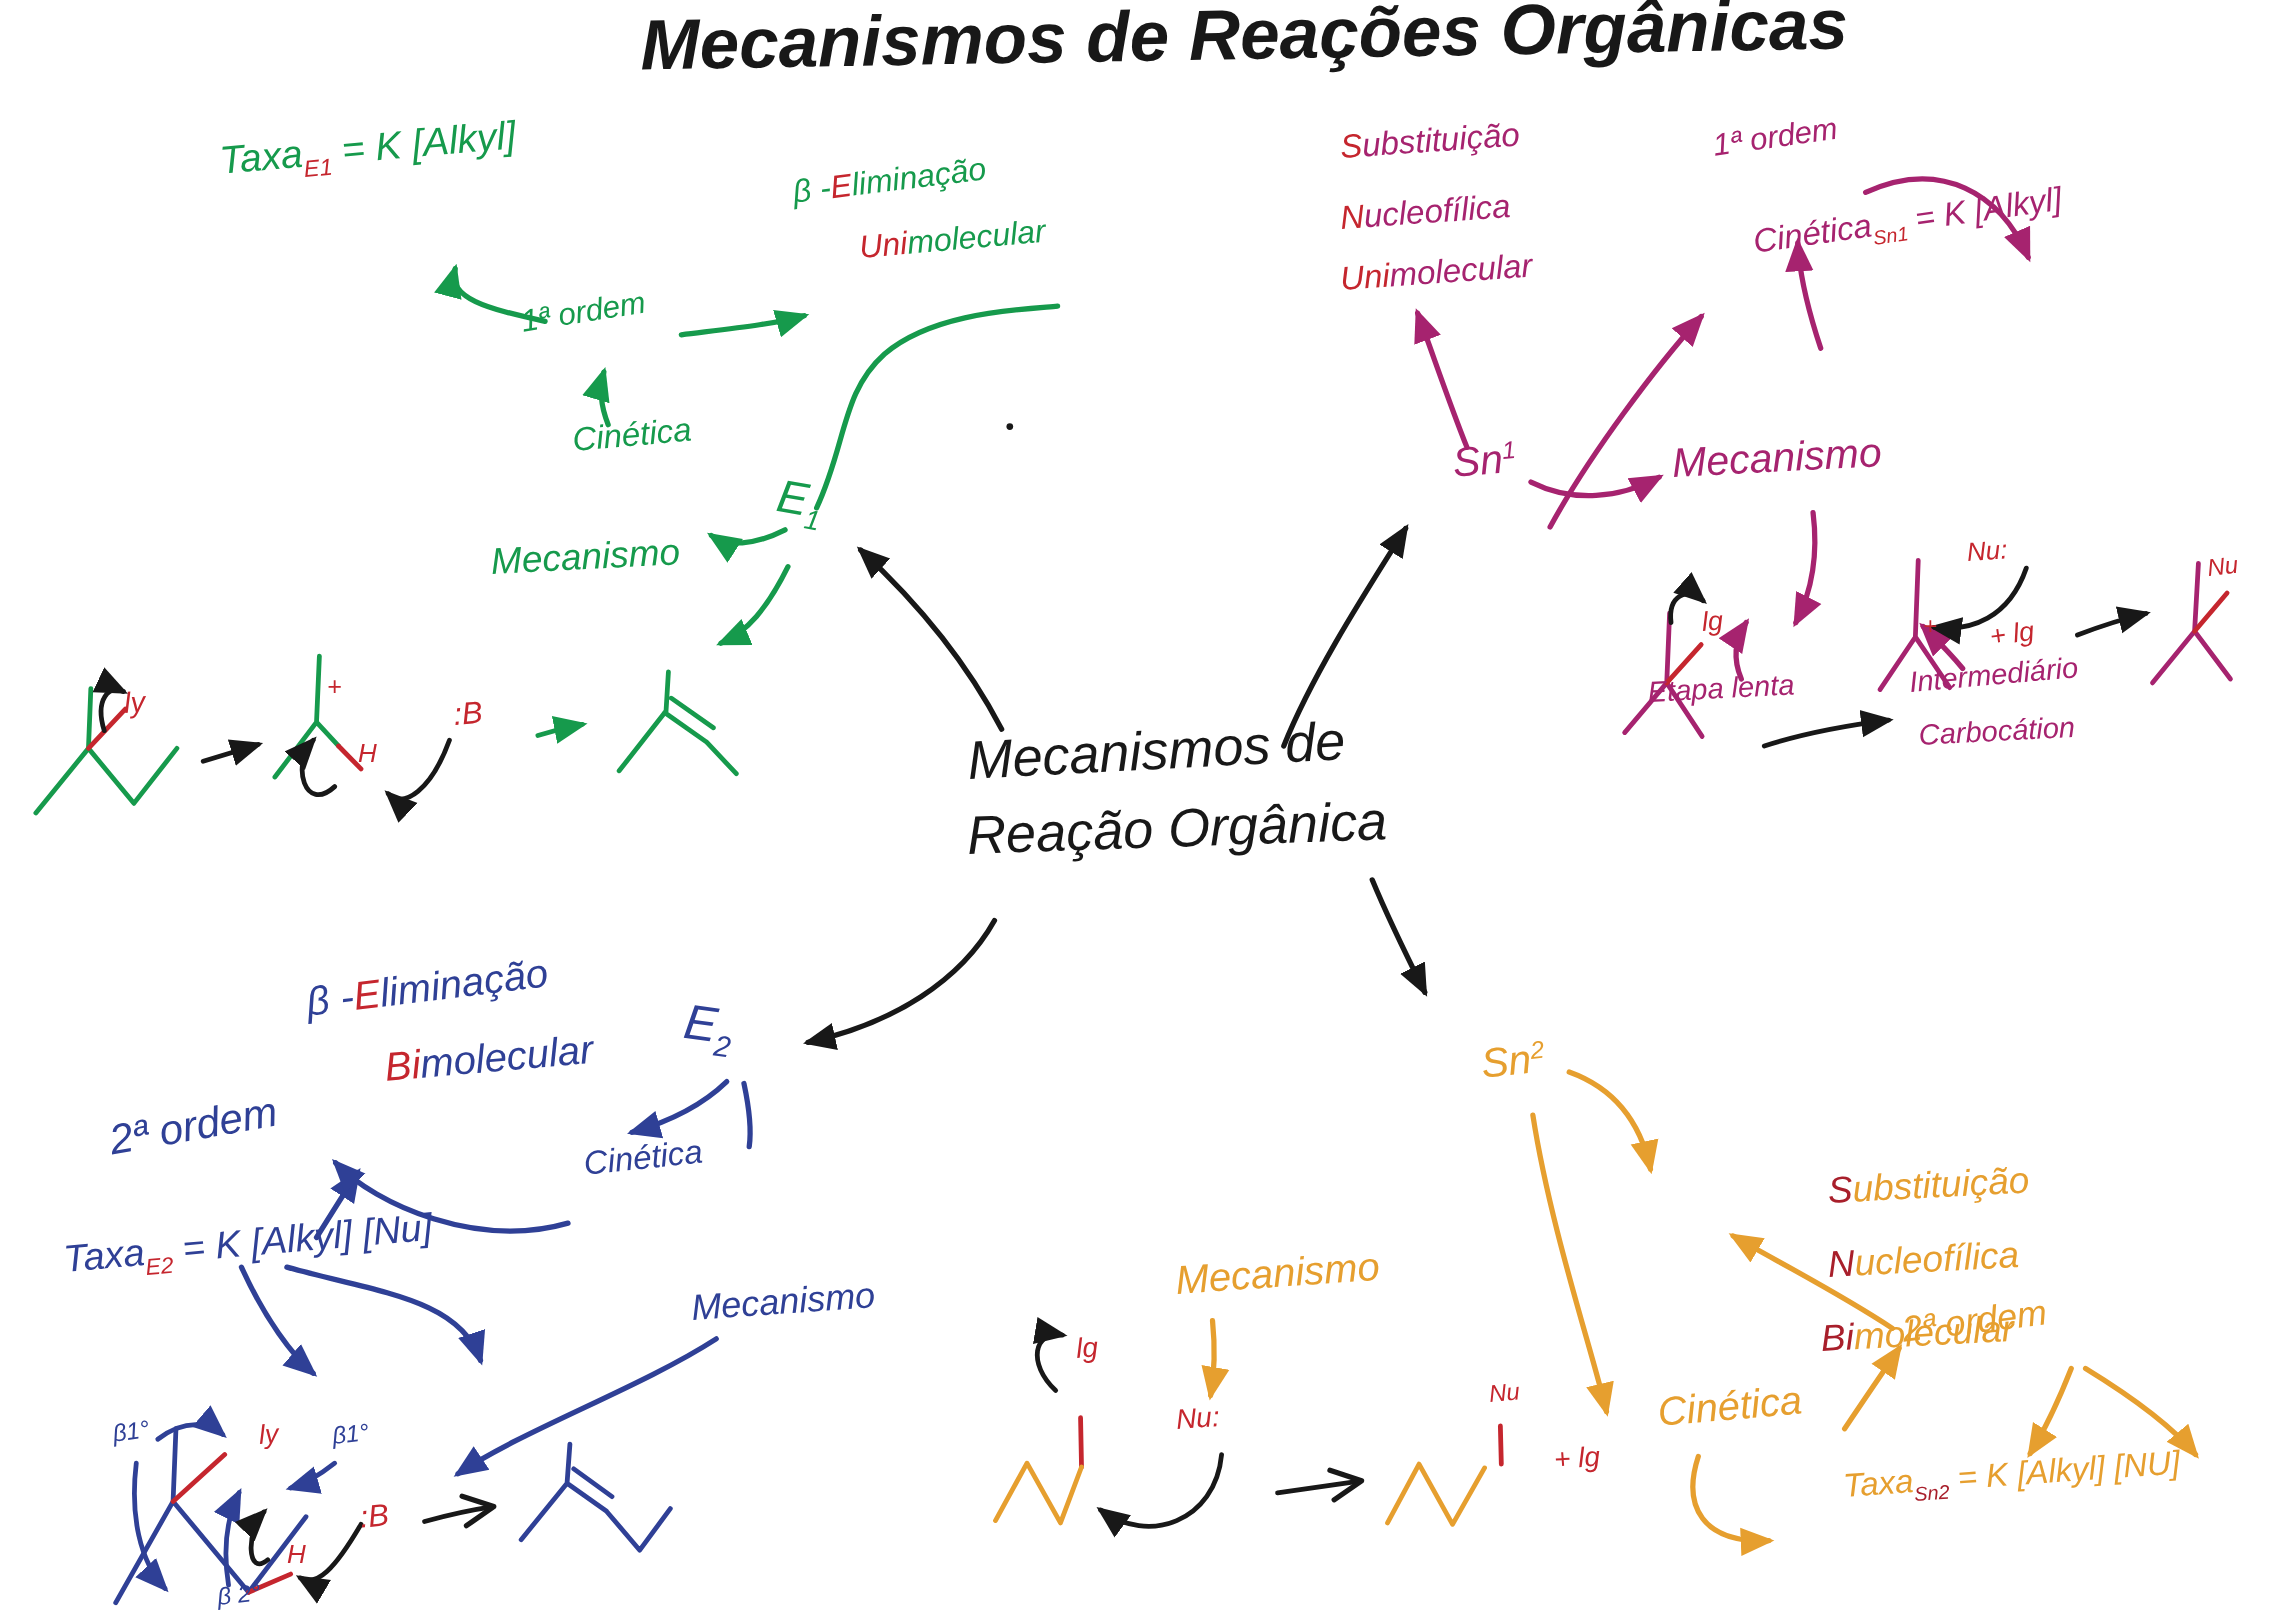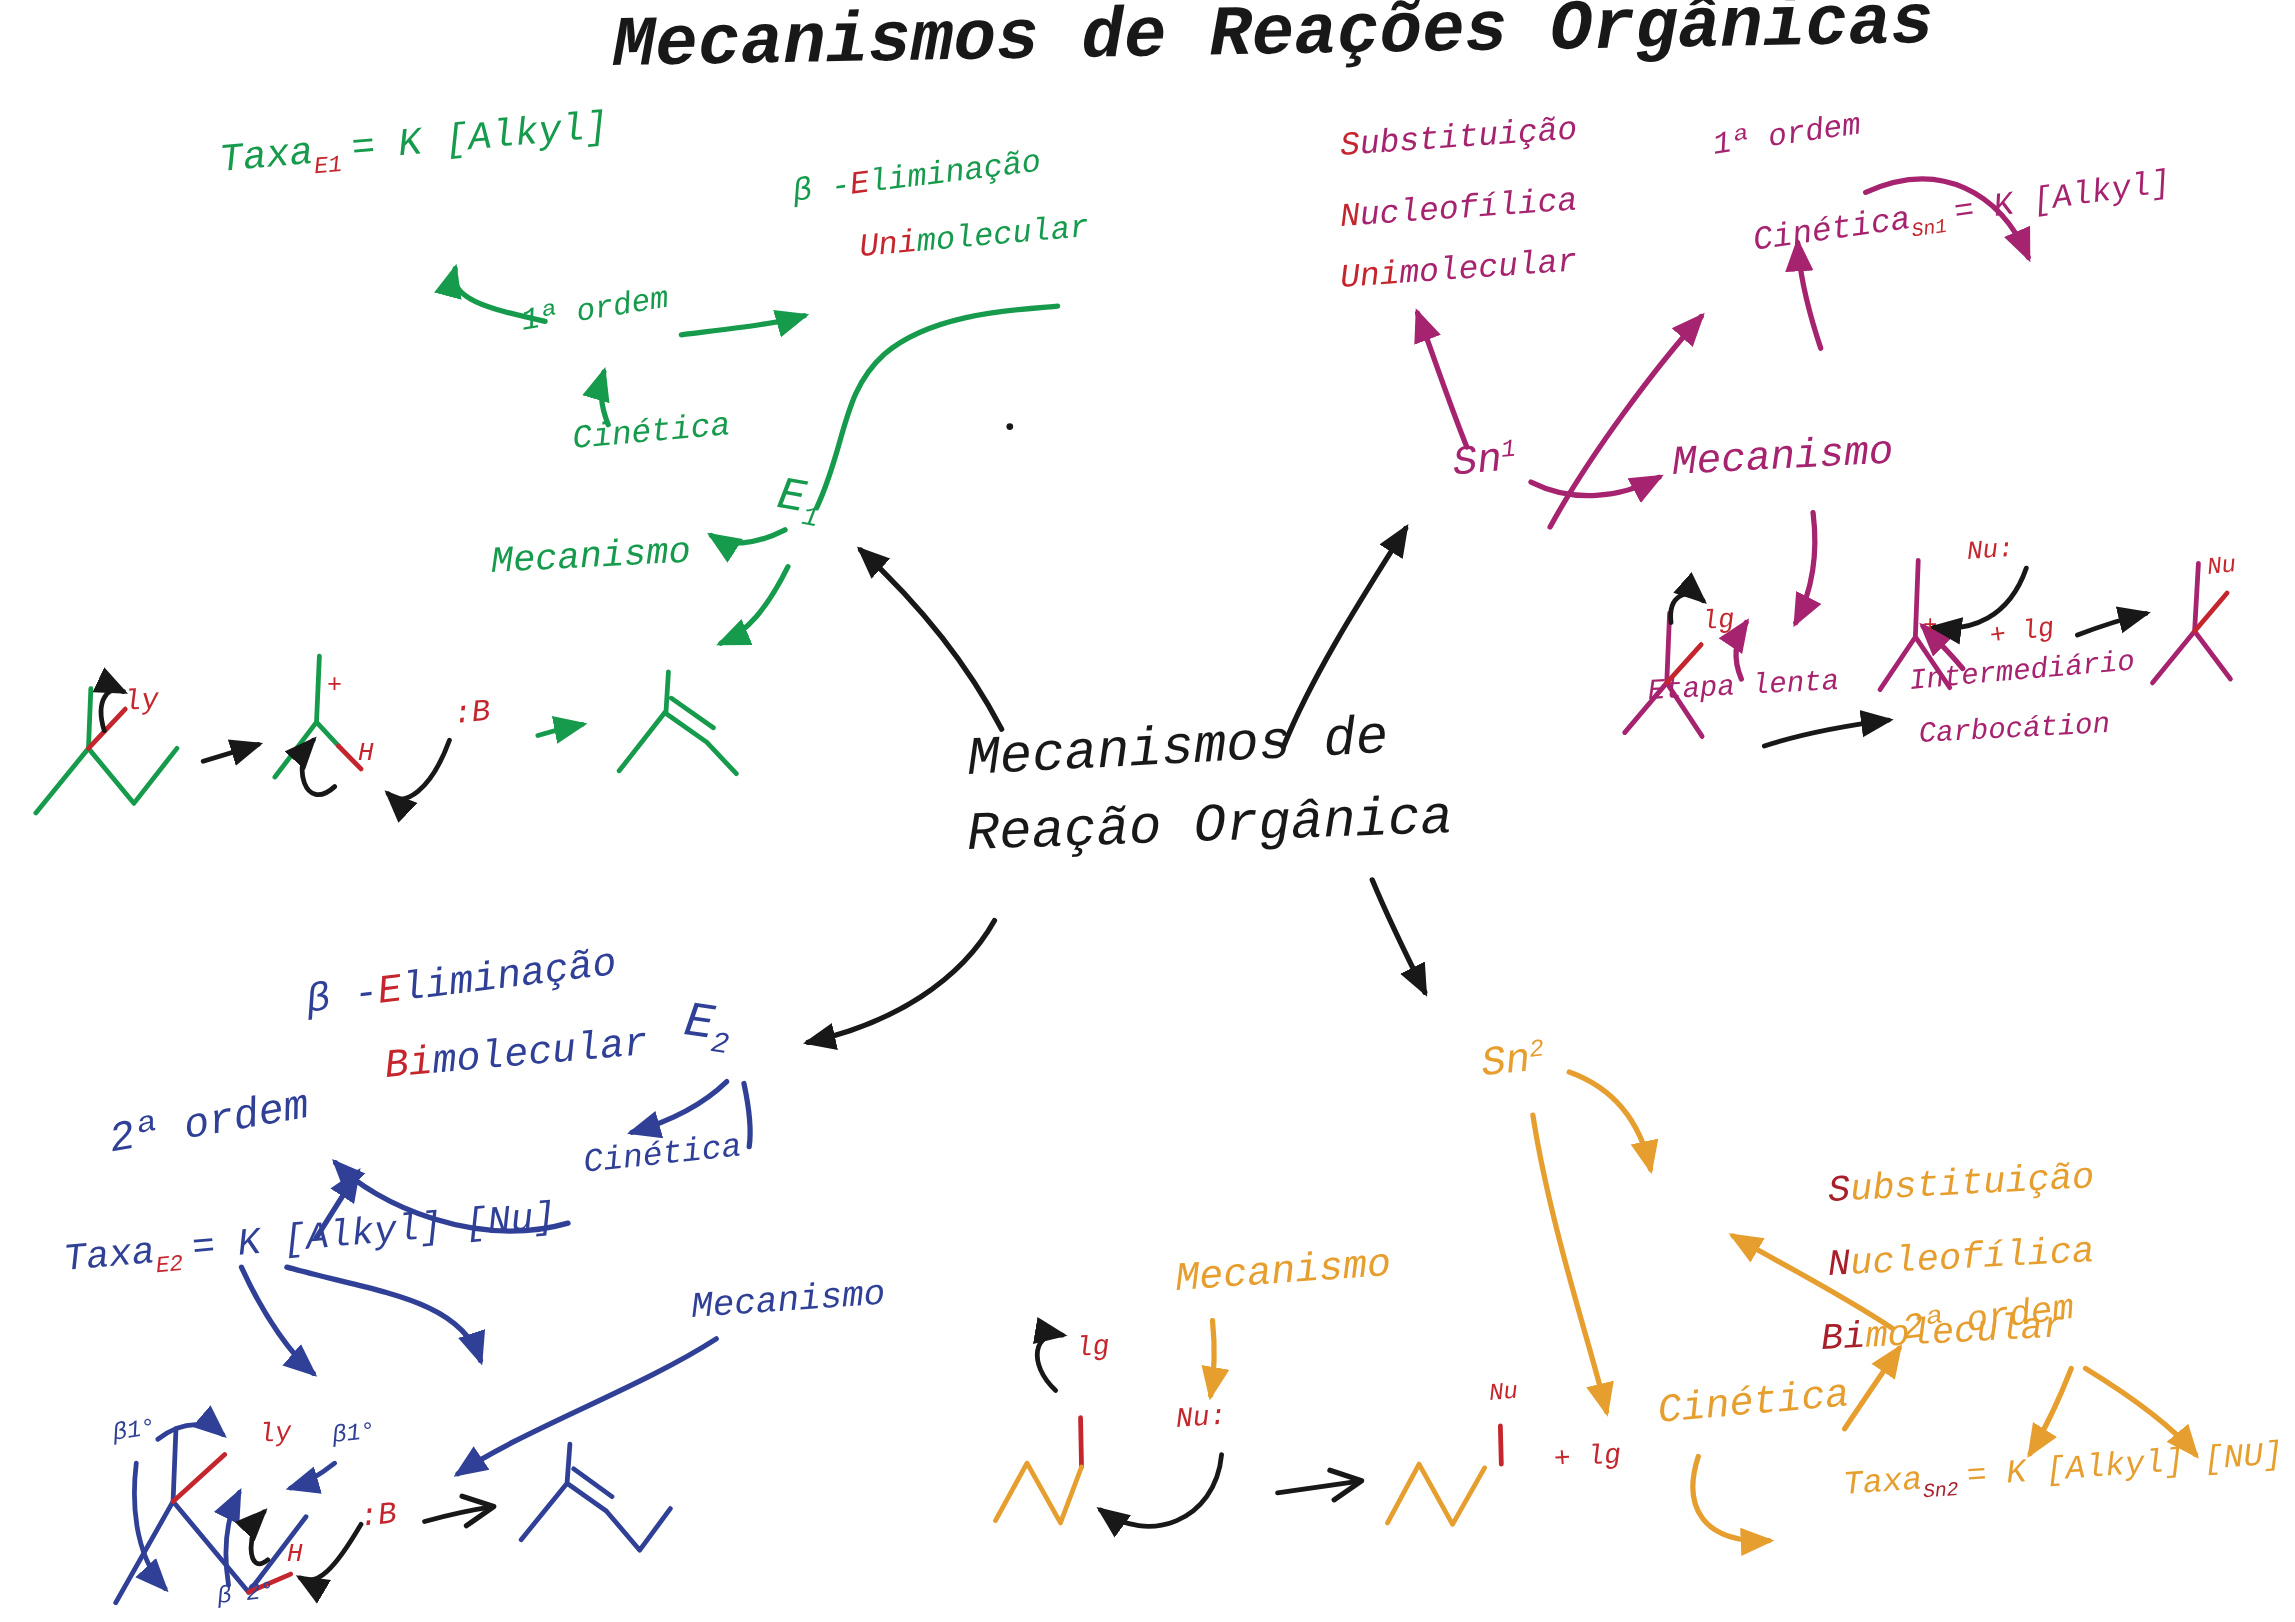--- a/index.html
+++ b/index.html
@@ -1,17 +1,17 @@
 <!DOCTYPE html>
 <html style="--green: #169a4c; --magenta: #a6236f; --blue: #2f4096; --orange: #e69f2f; --red: #c5262e; --dark-red: #a81f2b; --black: #181818;font-size:7.7px"><head>
 <meta charset="utf-8">
 <style>
   html,body{margin:0;padding:0;background:#ffffff;}
   .canvas{position:relative;width:2295px;height:1622px;background:#ffffff;overflow:hidden;
-          font-family:Liberation Mono, monospace;}
+          font-family:Liberation Sans, sans-serif;}
   .t{position:absolute;font-style:italic;white-space:nowrap;line-height:1.05;transform-origin:left top;}
   .c-green{color:var(--green);} .c-mag{color:var(--magenta);} .c-blue{color:var(--blue);}
   .c-orange{color:var(--orange);} .c-black{color:var(--black);}
   .accent{color:var(--red);} .accent-dark{color:var(--dark-red);}
   .sb{font-size:.6em;vertical-align:-0.45em;}
   .sp{font-size:.6em;vertical-align:.55em;}
   .eq{margin-left:.28em;}
   svg.strokes{position:absolute;left:0;top:0;}
   svg.strokes path{fill:none;stroke-linecap:round;stroke-linejoin:round;}
 </style>

